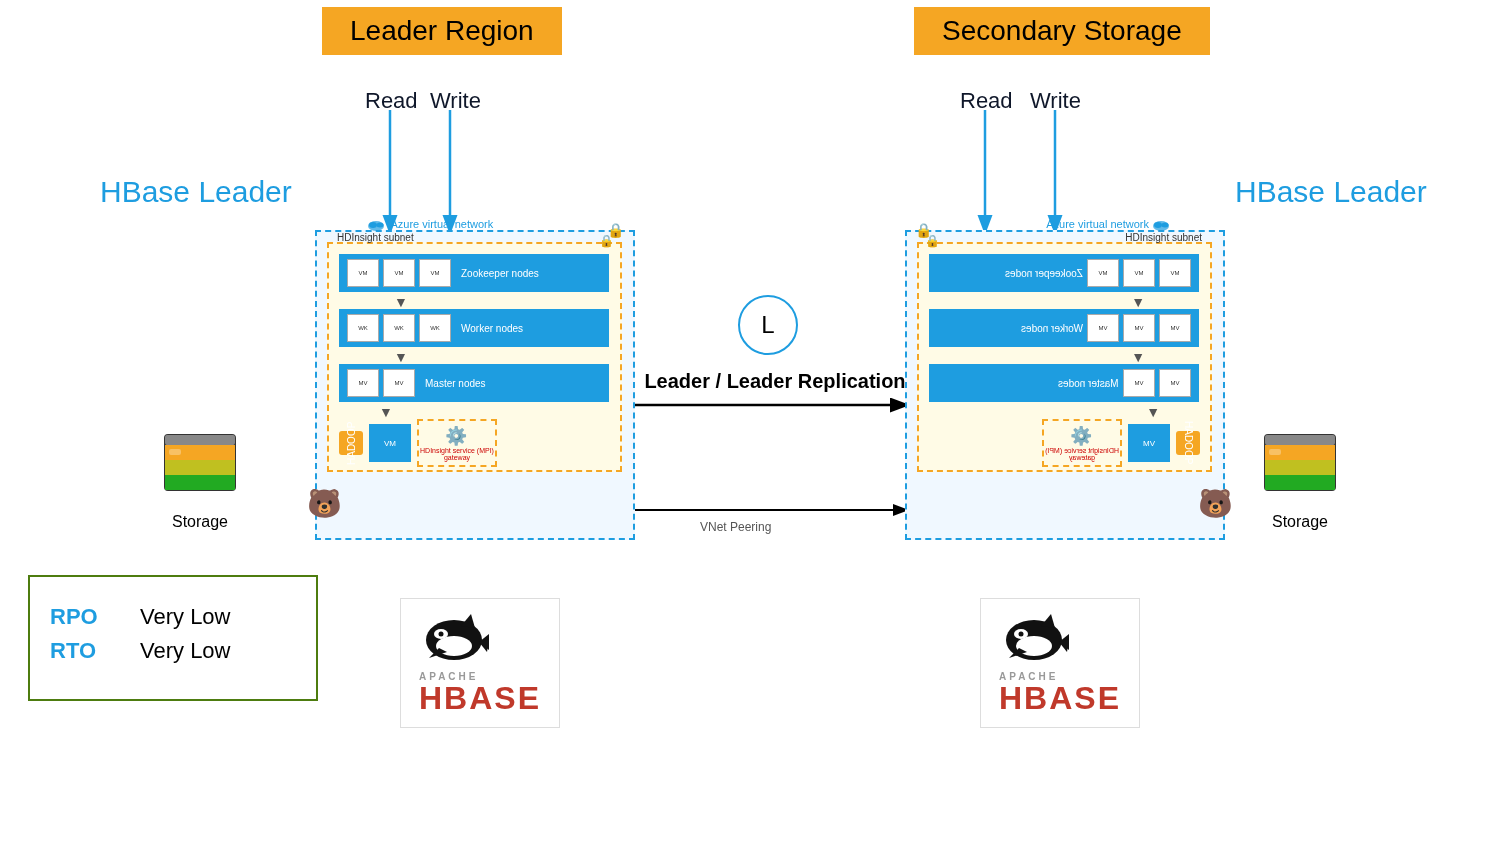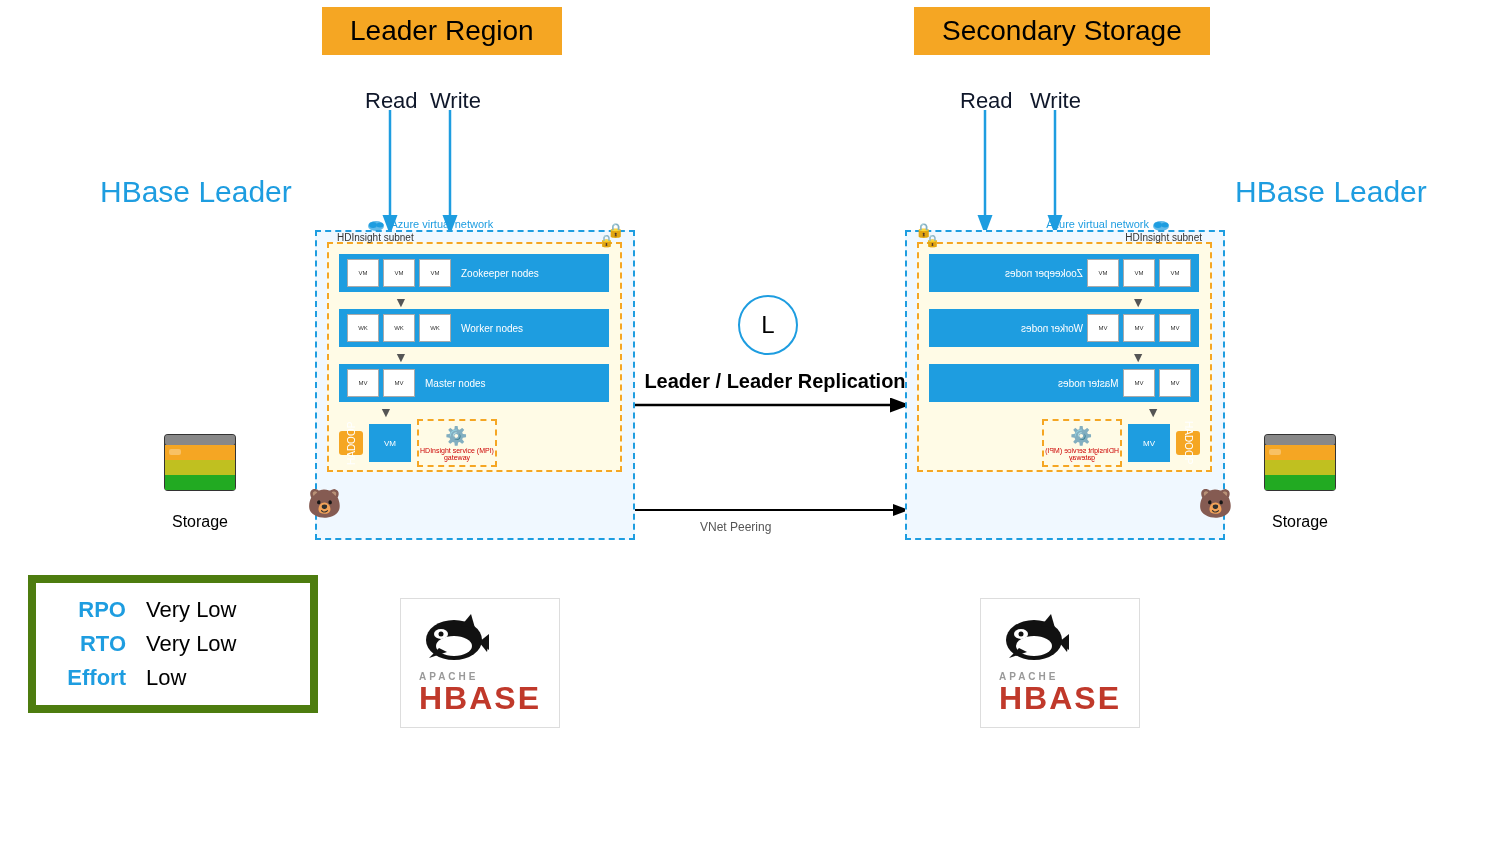--- a/index.html
+++ b/index.html
@@ -144,24 +144,23 @@
       align-items: center;
       justify-content: center;
       font-size: 24px;
       color: #000;
       background: #fff;
     }
 
     
     .metrics-box {
       position: absolute;
-      border: 8px solid #4d7c0f;
+      border: 2px solid #4d7c0f;
       background: #fff;
-      padding: 14px 20px;
-      text-align: right;
+      padding: 27px 20px;
     }
     .metric-row {
       display: flex;
       align-items: baseline;
       margin-bottom: 8px;
       gap: 20px;
     }
     .metric-key {
       color: #1E9DE0;
       font-size: 22px;
@@ -460,24 +459,20 @@
 </div>
 
 <div class="metrics-box" style="left:28px;top:575px;width:290px;">
   <div class="metric-row">
     <span class="metric-key">RPO</span>
     <span class="metric-val">Very Low</span>
   </div>
   <div class="metric-row">
     <span class="metric-key">RTO</span>
     <span class="metric-val">Very Low</span>
-  </div>
-  <div class="metric-row" style="margin-bottom:0;">
-    <span class="metric-key">Effort</span>
-    <span class="metric-val">Low</span>
   </div>
 </div>
 
 <div class="hbase-logo-box" style="left:400px;top:598px;width:160px;height:130px;">
   <div class="apache-hbase-logo">
 
     <svg width="70" height="55" viewBox="0 0 70 55" xmlns="http://www.w3.org/2000/svg" style="margin-bottom:4px;">
 
       <ellipse cx="35" cy="28" rx="28" ry="20" fill="#111"></ellipse>
 

